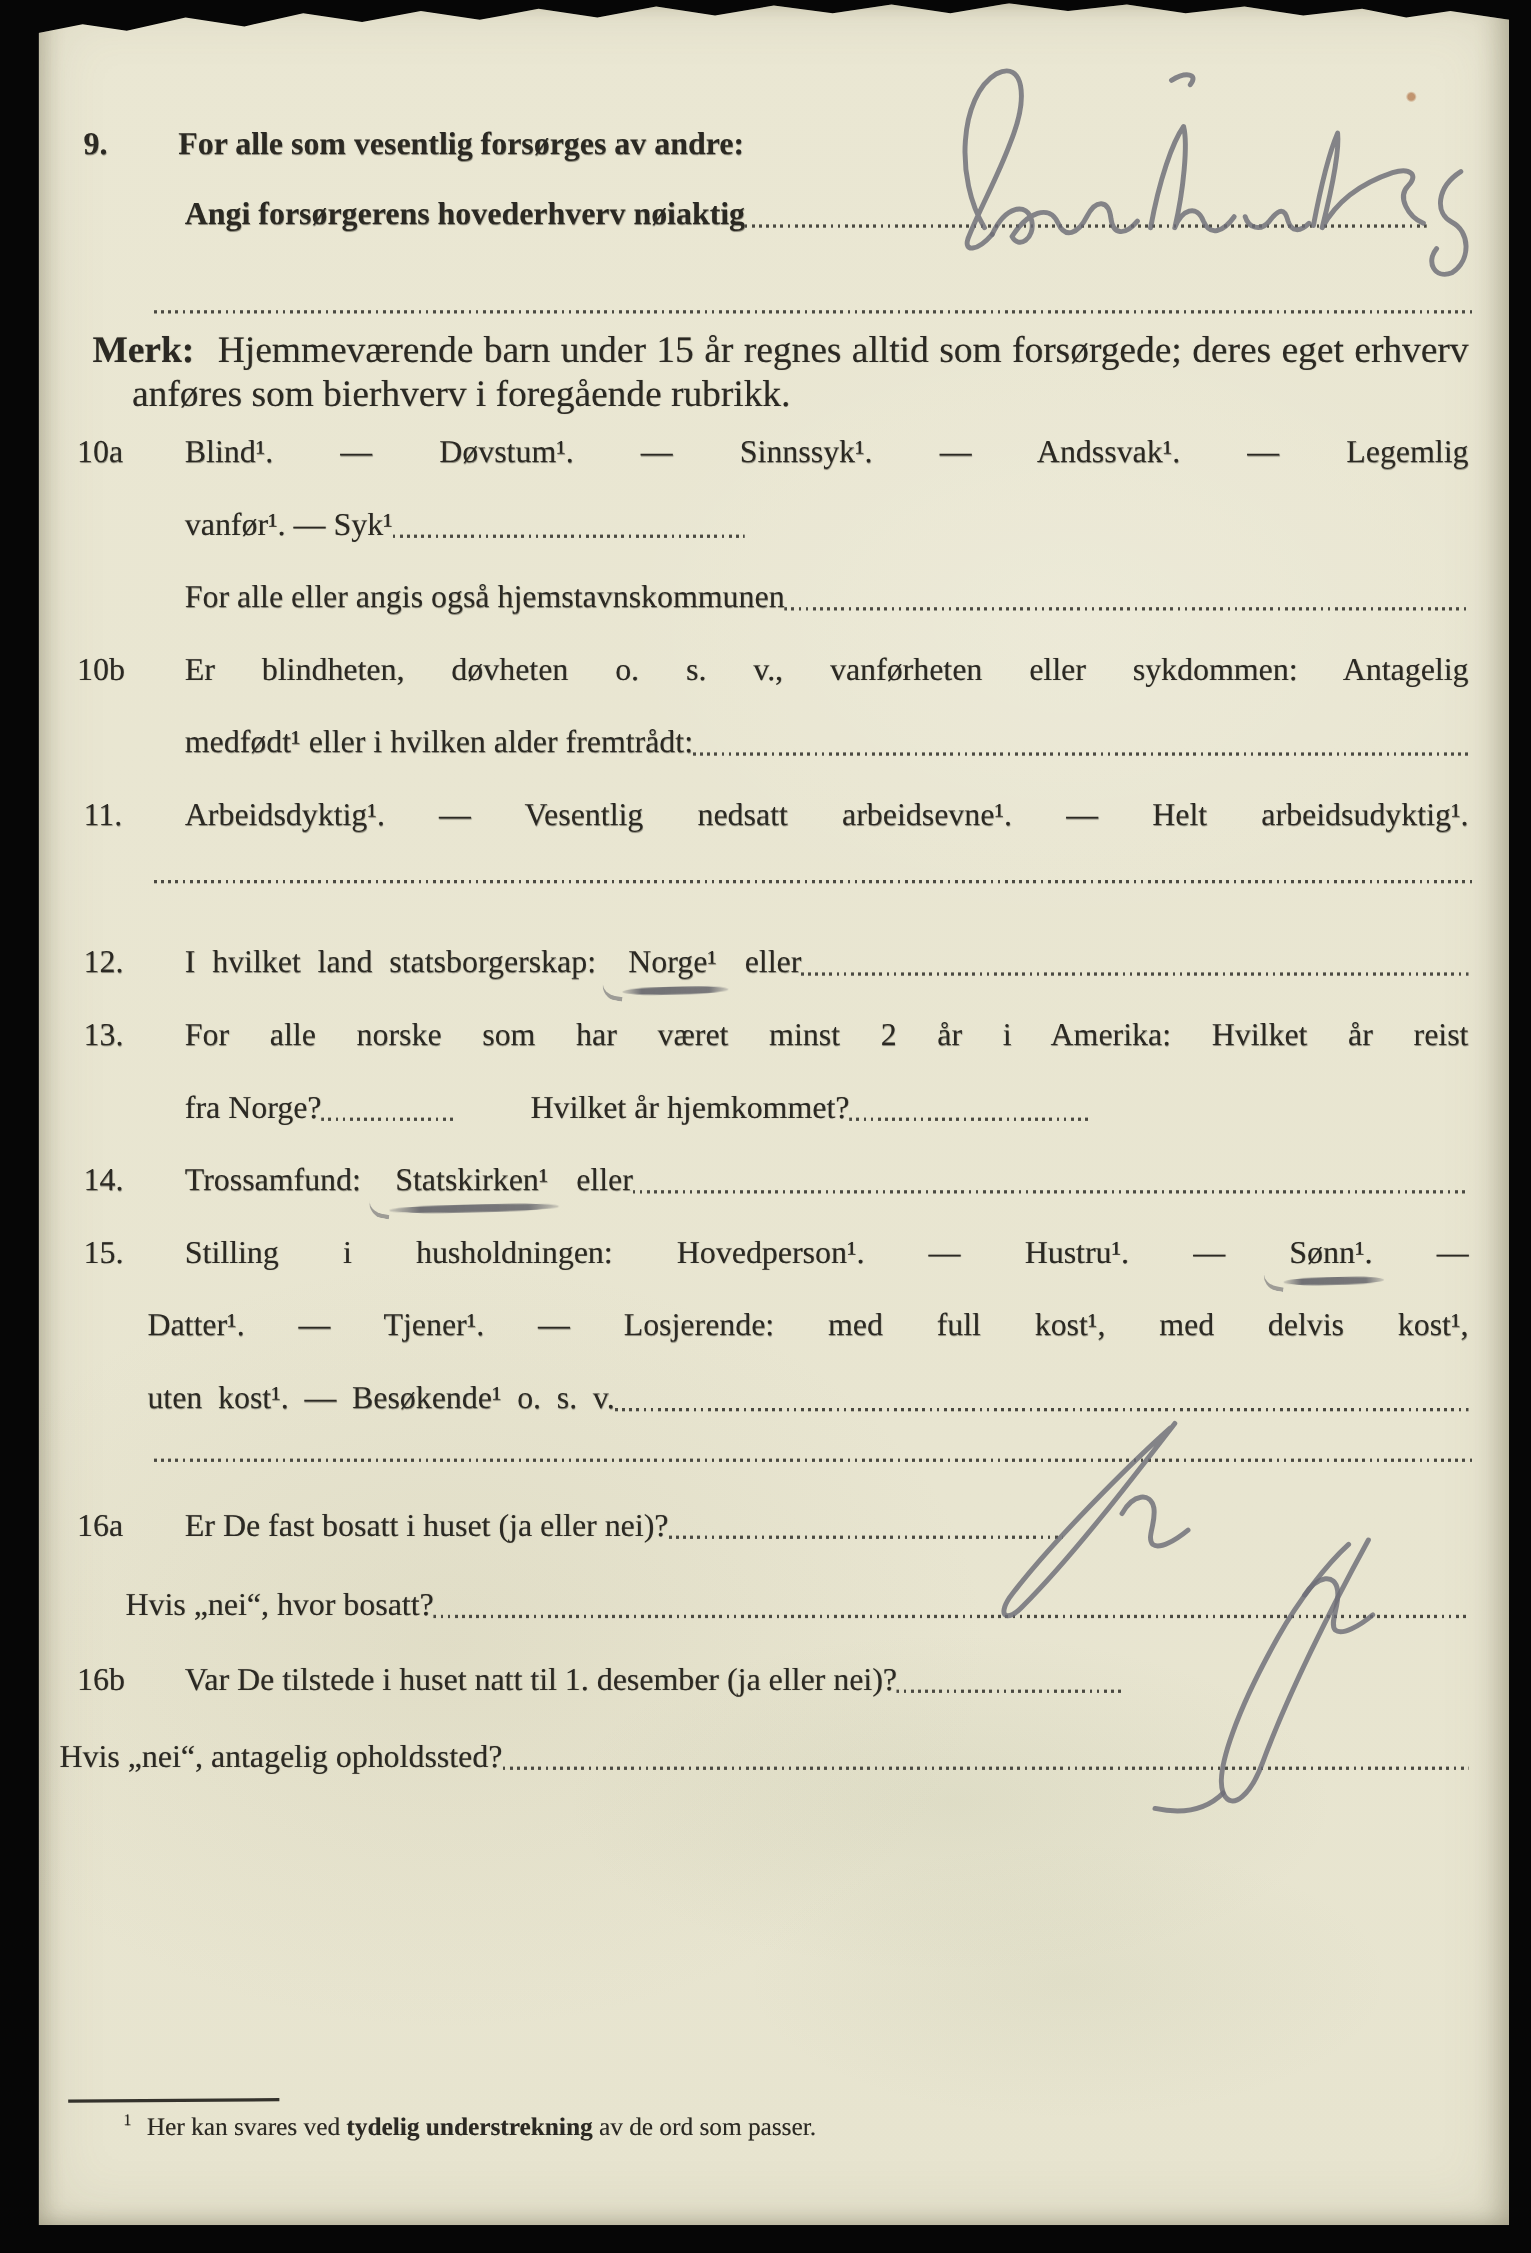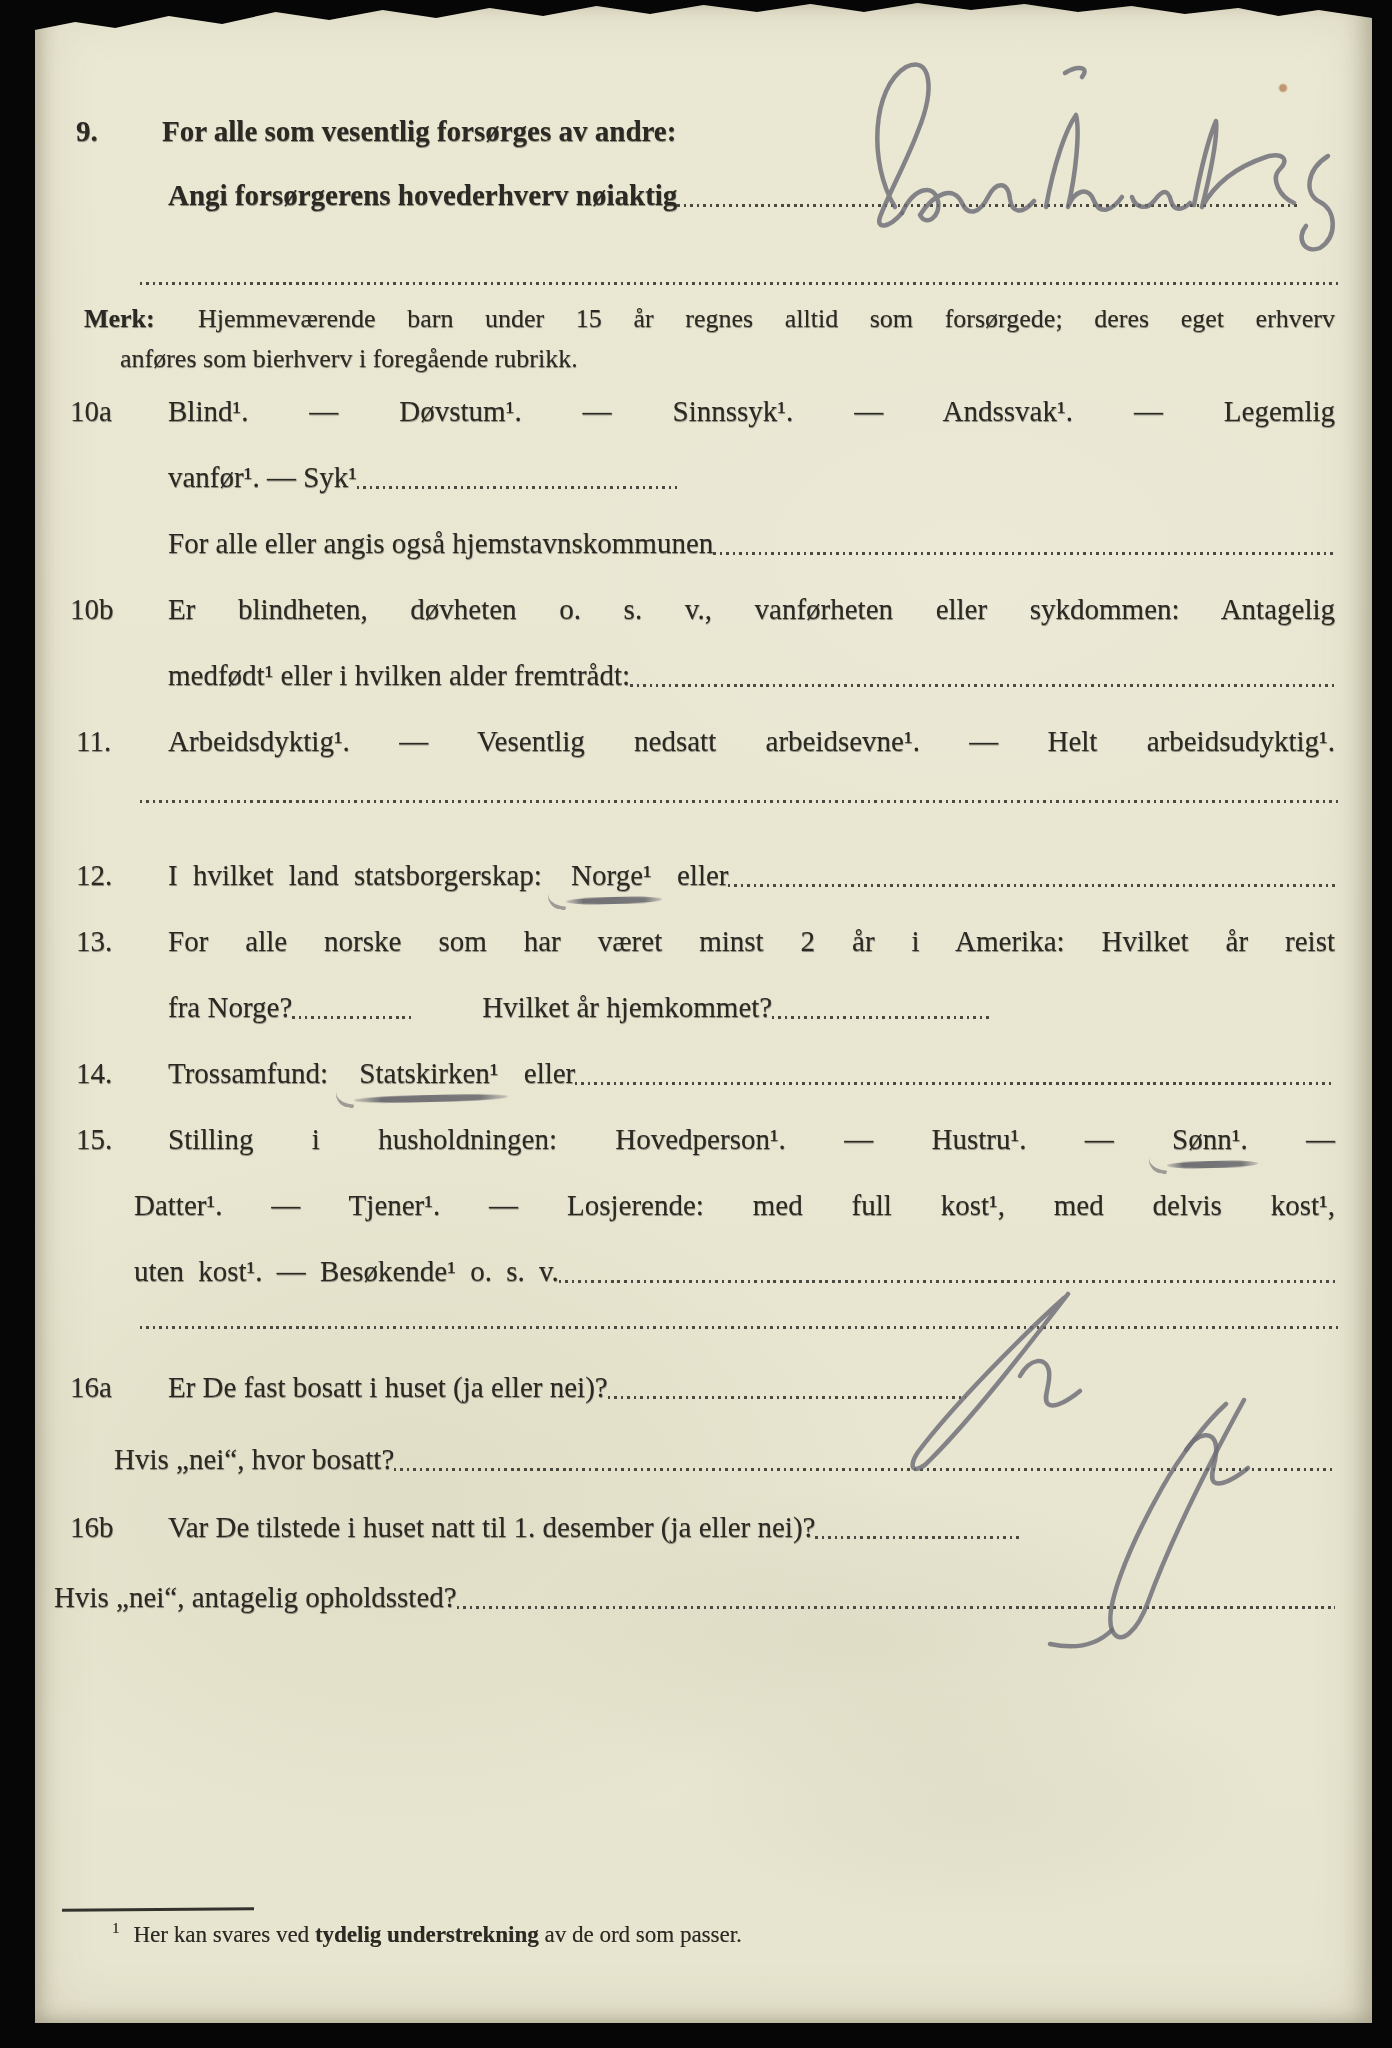--- a/index.html
+++ b/index.html
@@ -25,21 +25,21 @@
   .qnum{position:absolute;left:76px;top:0;}
   .qtext{margin-left:168px;}
   .fill{flex:1;text-align:justify;text-align-last:justify;white-space:normal;font-family:Liberation Serif, serif;}
   .cont{margin-left:168px;}
   .leader{align-self:flex-end;margin-bottom:7px;height:3px;flex:1;
     background-image:repeating-linear-gradient(to right,#4b4a42 0,#4b4a42 2.5px,transparent 2.5px,transparent 6.5px);}
   .leader.fixed{flex:none;}
   .dotline{position:absolute;left:140px;right:52px;height:3px;
     background-image:repeating-linear-gradient(to right,#4b4a42 0,#4b4a42 2.5px,transparent 2.5px,transparent 6.5px);}
   .bold{font-weight:bold;}
-  .merktext{font-size:26px;}
+  .merktext{font-size:34px;}
   .penline{position:relative;}
   .penline::after{content:'';position:absolute;left:-5px;right:-10px;bottom:-13px;height:7px;
     background:linear-gradient(90deg, rgba(110,110,116,.25), rgba(92,92,100,.85) 18%, rgba(92,92,100,.8) 82%, rgba(110,110,116,.25));
     border-radius:45%;transform:rotate(-1.4deg);filter:blur(.4px);}
   .penline::before{content:'';position:absolute;left:-24px;bottom:-18px;width:20px;height:12px;
     border-bottom:4px solid rgba(95,95,102,.55);border-radius:0 0 0 14px;transform:rotate(10deg);}
   .hand{position:absolute;pointer-events:none;}
   .hand path{fill:none;stroke:#6d6d76;stroke-width:4.5;stroke-linecap:round;stroke-linejoin:round;opacity:.82;}
   .footnote{position:absolute;left:112px;top:1920px;font-size:23px;white-space:nowrap;
     text-shadow:0.3px 0.4px 0.6px rgba(40,38,30,.45);}

